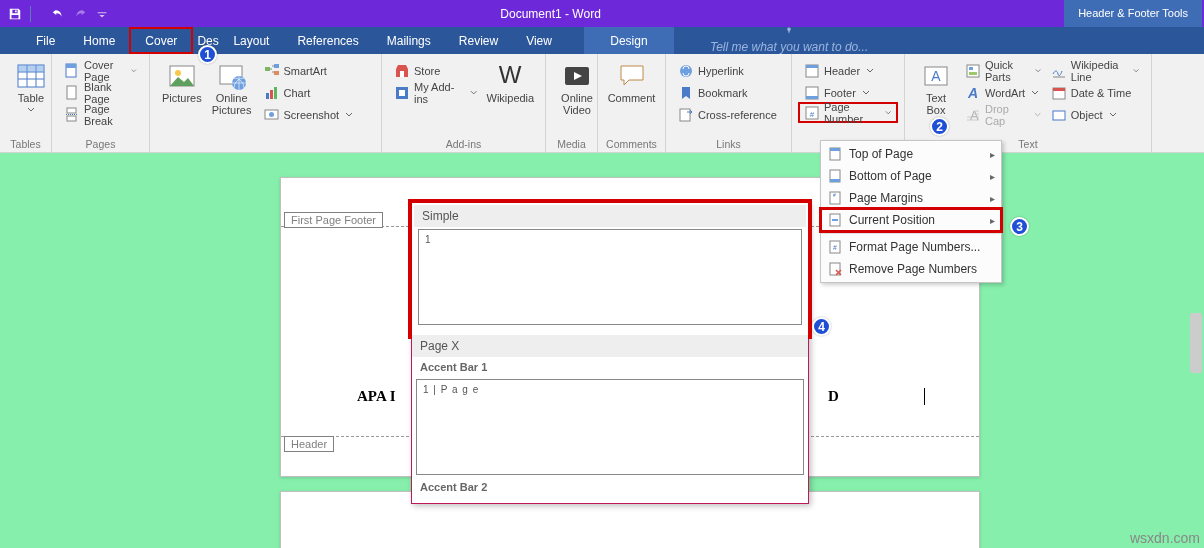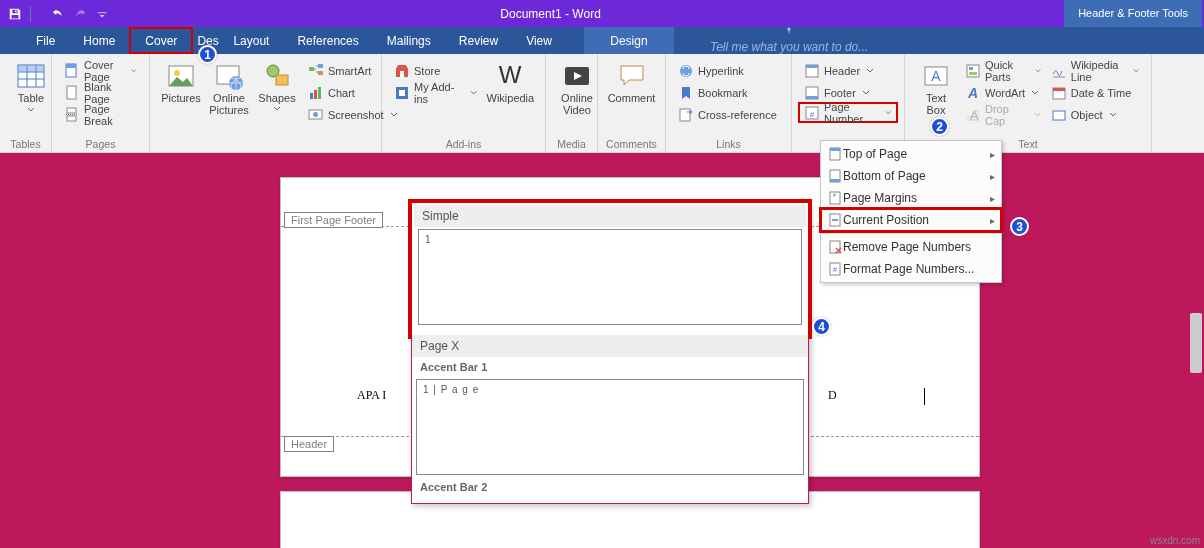--- a/index.html
+++ b/index.html
@@ -26,50 +26,50 @@
 .group-label { position:absolute; bottom:2px; left:0; right:0; text-align:center; font-size:10.5px; color:#777; }
 .row { display:flex; gap:2px; }
 .cmd-large { display:flex; flex-direction:column; align-items:center; padding:2px 4px; cursor:pointer; font-size:11px; color:#444; min-width:46px; text-align:center; }
 .cmd-large .ico-box { width:32px; height:32px; display:flex; align-items:center; justify-content:center; }
 .cmd-small { display:flex; align-items:center; gap:4px; padding:2px 4px; cursor:pointer; font-size:11px; color:#444; height:21px; }
 .cmd-small .ico-s { width:16px; height:16px; flex-shrink:0; }
 .stack { display:flex; flex-direction:column; gap:1px; padding-top:2px; }
 .chev { width:8px; height:8px; margin-left:2px; }
 
 
-.doc-area { background:#be185d; height:395px; position:relative; overflow:hidden; }
+.doc-area { background:#86efac; height:395px; position:relative; overflow:hidden; }
 .page { background:#fff; position:absolute; left:280px; width:700px; border:1px solid #c0c0c0; box-shadow:0 1px 3px rgba(0,0,0,.15); }
 .page.p1 { top:24px; height:300px; }
 .page.p2 { top:338px; height:200px; }
 .hf-label { position:absolute; background:#fff; border:1px solid #808080; font-size:11px; color:#808080; padding:1px 6px; }
 .hf-dashed { position:absolute; border-top:1px dashed #999; left:0; right:0; }
-.page-text { position:absolute; font-family:"Times New Roman",serif; font-size:12px; font-weight:normal; color:#000; }
+.page-text { position:absolute; font-family:"Times New Roman",serif; font-size:15px; font-weight:bold; color:#000; }
 .cursor { width:1px; height:17px; background:#000; position:absolute; }
 
 
 .dropdown { position:absolute; top:140px; left:820px; width:182px; background:#fcfcfc; border:1px solid #c6c6c6; box-shadow:2px 2px 4px rgba(0,0,0,.2); padding:2px 0; font-size:12px; color:#333; z-index:50; }
-.dd-item { display:flex; align-items:center; padding:3px 6px; cursor:pointer; }
+.dd-item { display:flex; align-items:center; padding:3px 6px; gap:6px; cursor:pointer; }
 .dd-icon { width:16px; height:16px; flex-shrink:0; }
 .dd-arrow { margin-left:auto; font-size:10px; color:#666; }
 .dd-sep { height:1px; background:#e0e0e0; margin:2px 0; }
 .dd-item.highlight { outline:3px solid #d40000; outline-offset:-1px; }
 
 
 .gallery { position:absolute; top:202px; left:411px; width:398px; background:#fff; border:1px solid #be185d; box-shadow:2px 2px 6px rgba(0,0,0,.25); z-index:40; font-size:12px; }
 .g-head { background:#eee; padding:4px 8px; color:#555; }
 .g-sub { padding:4px 8px; color:#666; font-size:11px; font-weight:bold; }
 .g-item { margin:2px 4px; border:1px solid #888; padding:4px 6px; font-size:10px; color:#555; height:28px; }
 .g-item.big { height:96px; }
 .g-redbox { border:4px solid #d40000; margin:-4px; padding:2px; }
 .g-body { padding-bottom:6px; }
 
 
 .num { position:absolute; width:19px; height:19px; border-radius:50%; background:#1e4fd6; border:2px solid #fff; color:#fff; font-size:12px; font-weight:bold; text-align:center; line-height:16px; z-index:100; box-shadow:0 0 2px rgba(0,0,0,.3); }
 
-.watermark { position:absolute; right:4px; bottom:2px; font-size:10px; color:#888; z-index:200; }
+.watermark { position:absolute; right:4px; bottom:2px; font-size:14px; color:#888; z-index:200; }
 
 .scroll-thumb { position:absolute; right:2px; top:160px; width:12px; height:60px; background:#ccc; border-radius:2px; }
 
 svg { display:block; }
 </style>
 </head>
 <body>
 
 <div class="titlebar">
   <div class="qat">
@@ -186,32 +186,20 @@
           <div class="ico-box">
             <svg width="30" height="30" viewBox="0 0 30 30">
               <rect x="3" y="5" width="22" height="18" fill="#fff" stroke="#888"></rect>
               <circle cx="22" cy="22" r="7" fill="#6ea0e0"></circle>
               <path d="M15 22h14M22 15v14M17 17a10 10 0 0110 10M27 17a10 10 0 00-10 10" stroke="#fff" fill="none" opacity=".6"></path>
             </svg>
           </div>
           <span style="white-space:pre-line">Online
 Pictures</span>
         </div>
-      <div class="cmd-large">
-          <div class="ico-box">
-            <svg width="30" height="30" viewBox="0 0 30 30">
-              <circle cx="11" cy="10" r="6" fill="#9cc96b" stroke="#5a8a3a"></circle>
-              <rect x="14" y="14" width="12" height="10" fill="#f2c057" stroke="#b8923a"></rect>
-            </svg>
-          </div>
-          <span>Shapes</span>
-          <svg class="chev" viewBox="0 0 8 8" style="margin:1px auto 0">
-            <path d="M1 2l3 3 3-3" fill="none" stroke="#666"></path>
-          </svg>
-        </div>
       <div class="stack" style="margin-left:2px">
         <div class="cmd-small">
             <svg class="ico-s" viewBox="0 0 16 16">
               <rect x="1" y="4" width="5" height="4" fill="#7bb661"></rect>
               <rect x="10" y="1" width="5" height="4" fill="#6ea0e0"></rect>
               <rect x="10" y="8" width="5" height="4" fill="#e08a5f"></rect>
               <path d="M6 6h2m0-3h2m-2 6h2" stroke="#888"></path>
             </svg>
             <span>SmartArt</span>
           </div>
@@ -483,30 +471,30 @@
         <rect x="3" y="2" width="10" height="12" fill="#fff" stroke="#888"></rect>
         <rect x="5" y="7" width="6" height="2" fill="#6ea0e0"></rect>
       </svg>
       <span>Current Position</span>
       <span class="dd-arrow">▸</span>
     </div>
   <div class="dd-sep"></div>
   <div class="dd-item">
       <svg class="dd-icon" viewBox="0 0 16 16">
         <rect x="3" y="2" width="10" height="12" fill="#fff" stroke="#888"></rect>
-        <path d="M9 9l5 5m0-5l-5 5" stroke="#d9534f" stroke-width="1.5"></path>
-      </svg>
-      <span>Remove Page Numbers</span>
+        <text x="8" y="11" font-size="7" text-anchor="middle" fill="#4a7bc8">#</text>
+      </svg>
+      <span>Format Page Numbers...</span>
     </div>
   <div class="dd-item">
       <svg class="dd-icon" viewBox="0 0 16 16">
         <rect x="3" y="2" width="10" height="12" fill="#fff" stroke="#888"></rect>
-        <text x="8" y="11" font-size="7" text-anchor="middle" fill="#4a7bc8">#</text>
-      </svg>
-      <span>Format Page Numbers...</span>
+        <path d="M9 9l5 5m0-5l-5 5" stroke="#d9534f" stroke-width="1.5"></path>
+      </svg>
+      <span>Remove Page Numbers</span>
     </div>
 </div>
 
 <div class="gallery">
   <div class="g-redbox">
     <div class="g-head">Simple</div>
     <div class="g-body">
       <div class="g-item big"><span>1</span></div>
     </div>
   </div>

